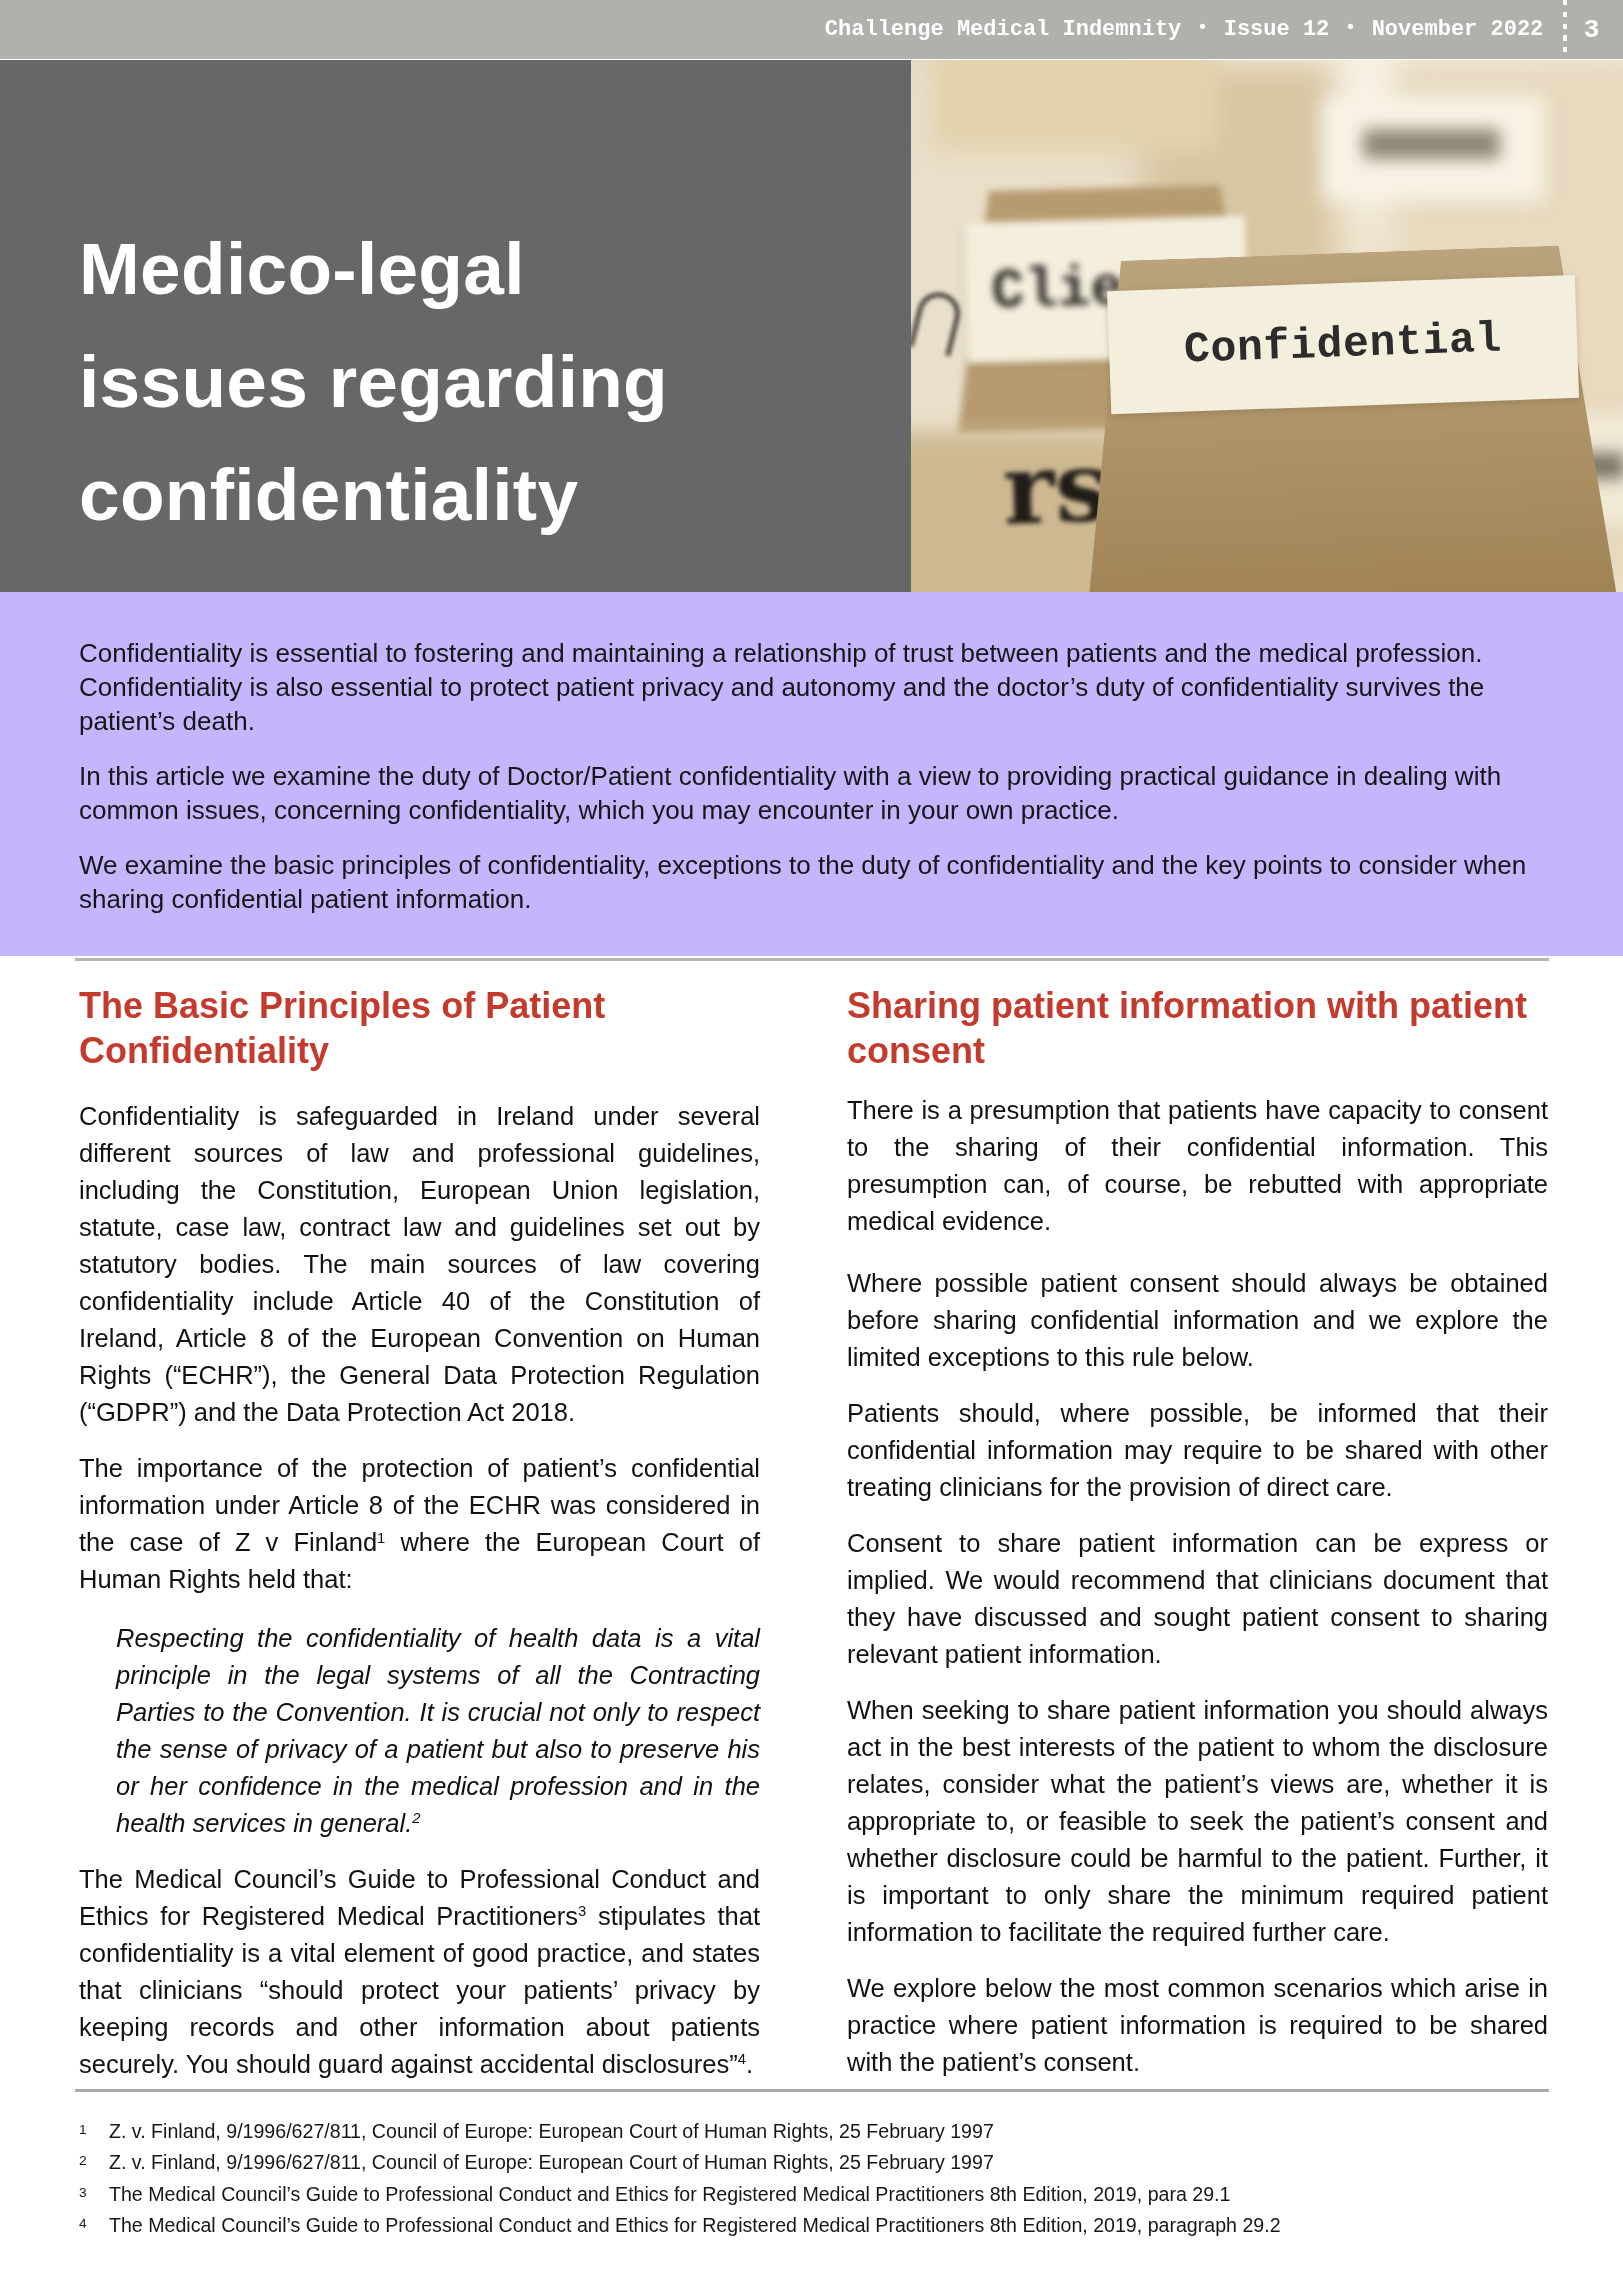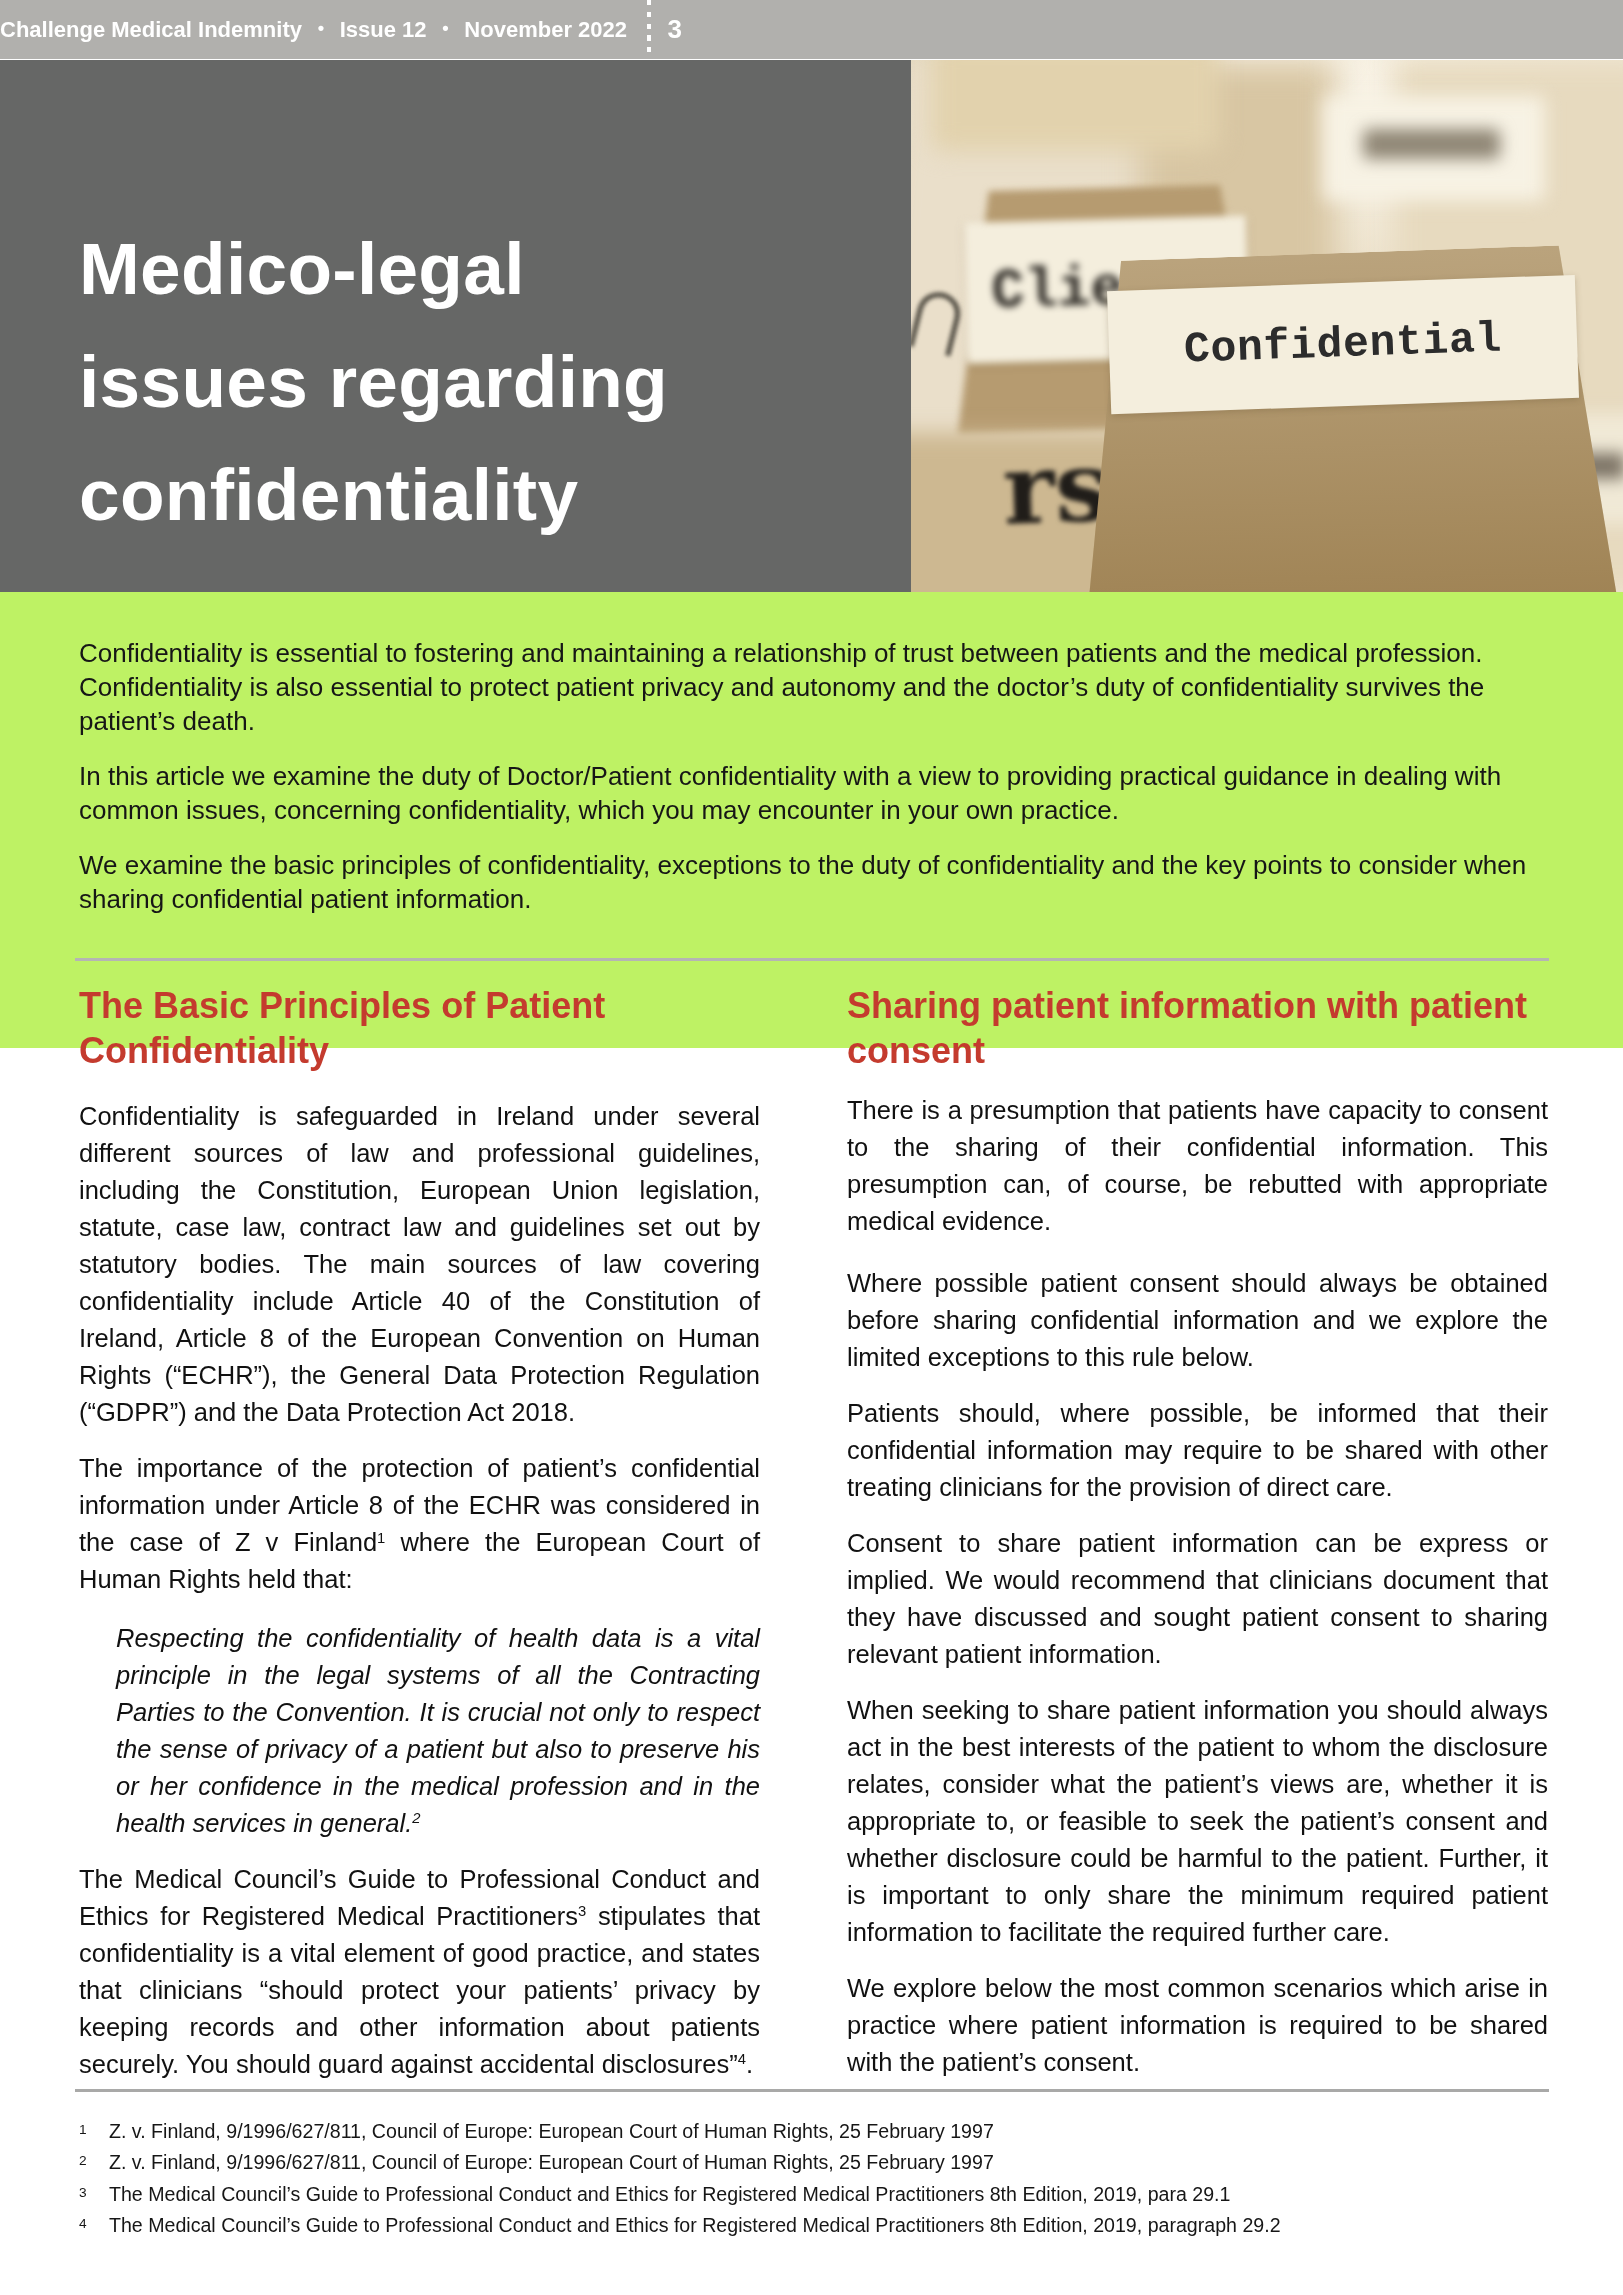--- a/index.html
+++ b/index.html
@@ -5,22 +5,23 @@
   * { margin:0; padding:0; box-sizing:border-box; }
   html,body { background:#ffffff; }
   .page {
     position:relative; width:1623px; height:2295px; background:#ffffff;
     font-family:"Liberation Sans", sans-serif; overflow:hidden; color:#161616;
   }
 
   
   .header-bar {
     position:absolute; top:0; left:0; width:1623px; height:59px;
-    background:#b1b0ad; display:flex; align-items:center; 
+    background:#b1b0ad; display:flex; align-items:center; justify-content:flex-end;
     color:#ffffff;
+    font-family:Liberation Mono, monospace;
   }
   .header-meta { display:flex; align-items:center; gap:15.7px; font-size:22px; font-weight:bold; }
   .header-meta .bullet { font-size:18.3px; position:relative; top:-1.3px; }
   .header-dots {
     align-self:stretch; width:3.9px; margin:0 17px 0 19.6px;
     background-image:repeating-linear-gradient(to bottom, #ffffff 0 5.2px, rgba(255,255,255,0) 5.2px 11.8px);
   }
   .header-page { font-size:26px; font-weight:bold; margin-right:23.6px; }
 
   
@@ -76,22 +77,22 @@
     left:92px; top:370px; font-family:"DejaVu Serif", serif; font-weight:bold;
     font-size:98px; color:#201d19; filter:blur(2.6px); transform:rotate(-2deg);
   }
   .wire1 { left:3.9px; top:232px; width:43px; height:60px; border:5.9px solid #4e4a40; border-bottom:none;
            border-radius:26px 26px 0 0; filter:blur(2px); transform:rotate(14deg); }
   .wire2 { left:364px; top:275px; width:30px; height:46px; border:4.6px solid #55503f; border-bottom:none;
            border-radius:19.6px 19.6px 0 0; filter:blur(3.3px); transform:rotate(8deg); }
 
   
   .intro {
-    position:absolute; top:592px; left:0; width:1623px; height:456px;
-    background:#bef264; padding:44px 77px 0 79px;
+    position:absolute; top:592px; left:0; width:1623px; height:364px;
+    background:#c4b5fd; padding:44px 77px 0 79px;
     font-size:26px; line-height:34px; color:#161616;
   }
   .intro p + p { margin-top:21px; }
 
   .divider { position:absolute; left:75px; width:1474px; height:3.3px; background:#b5b5b4; }
   .divider-mid { top:958px; }
   .divider-foot { top:2089px; background:#a9a9a8; }
 
   
   .columns { position:absolute; top:983px; left:79px; width:1470px; display:flex; gap:87px; }

